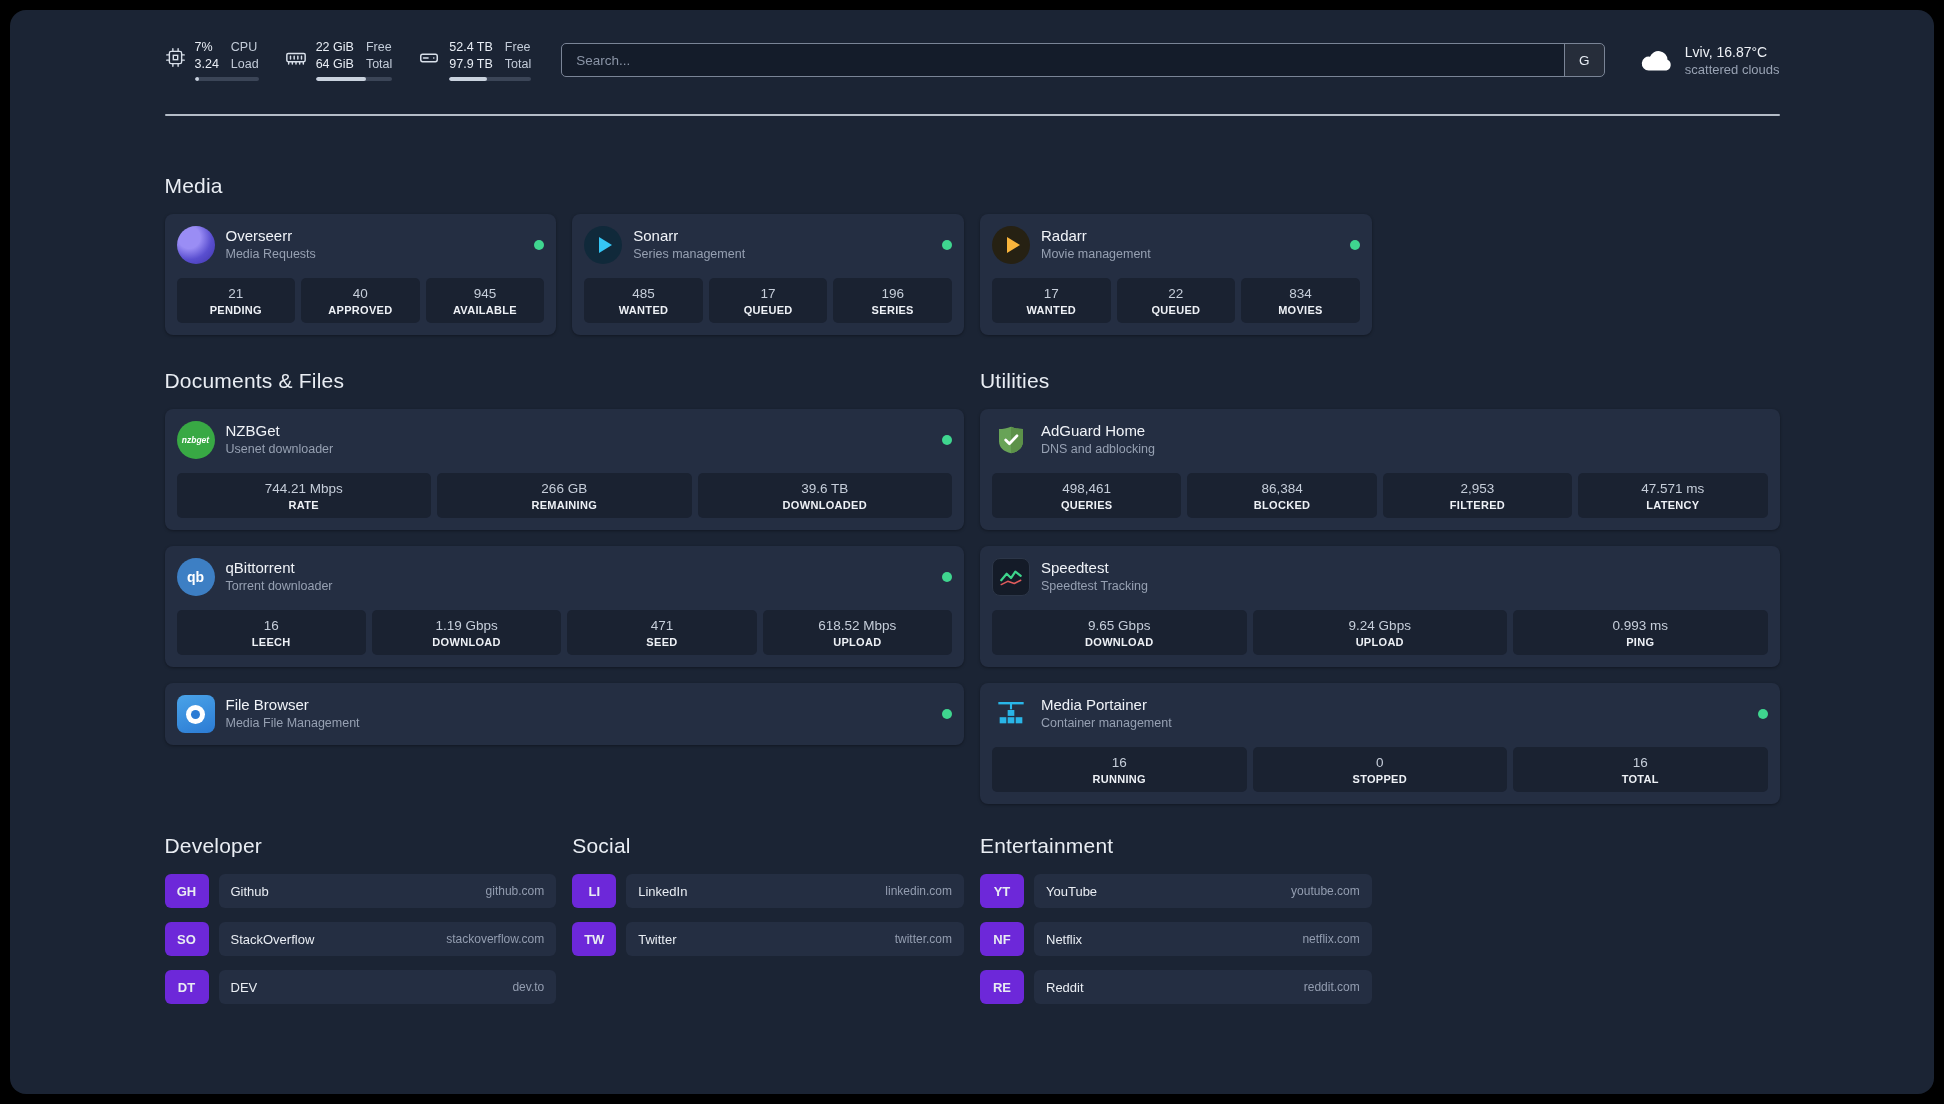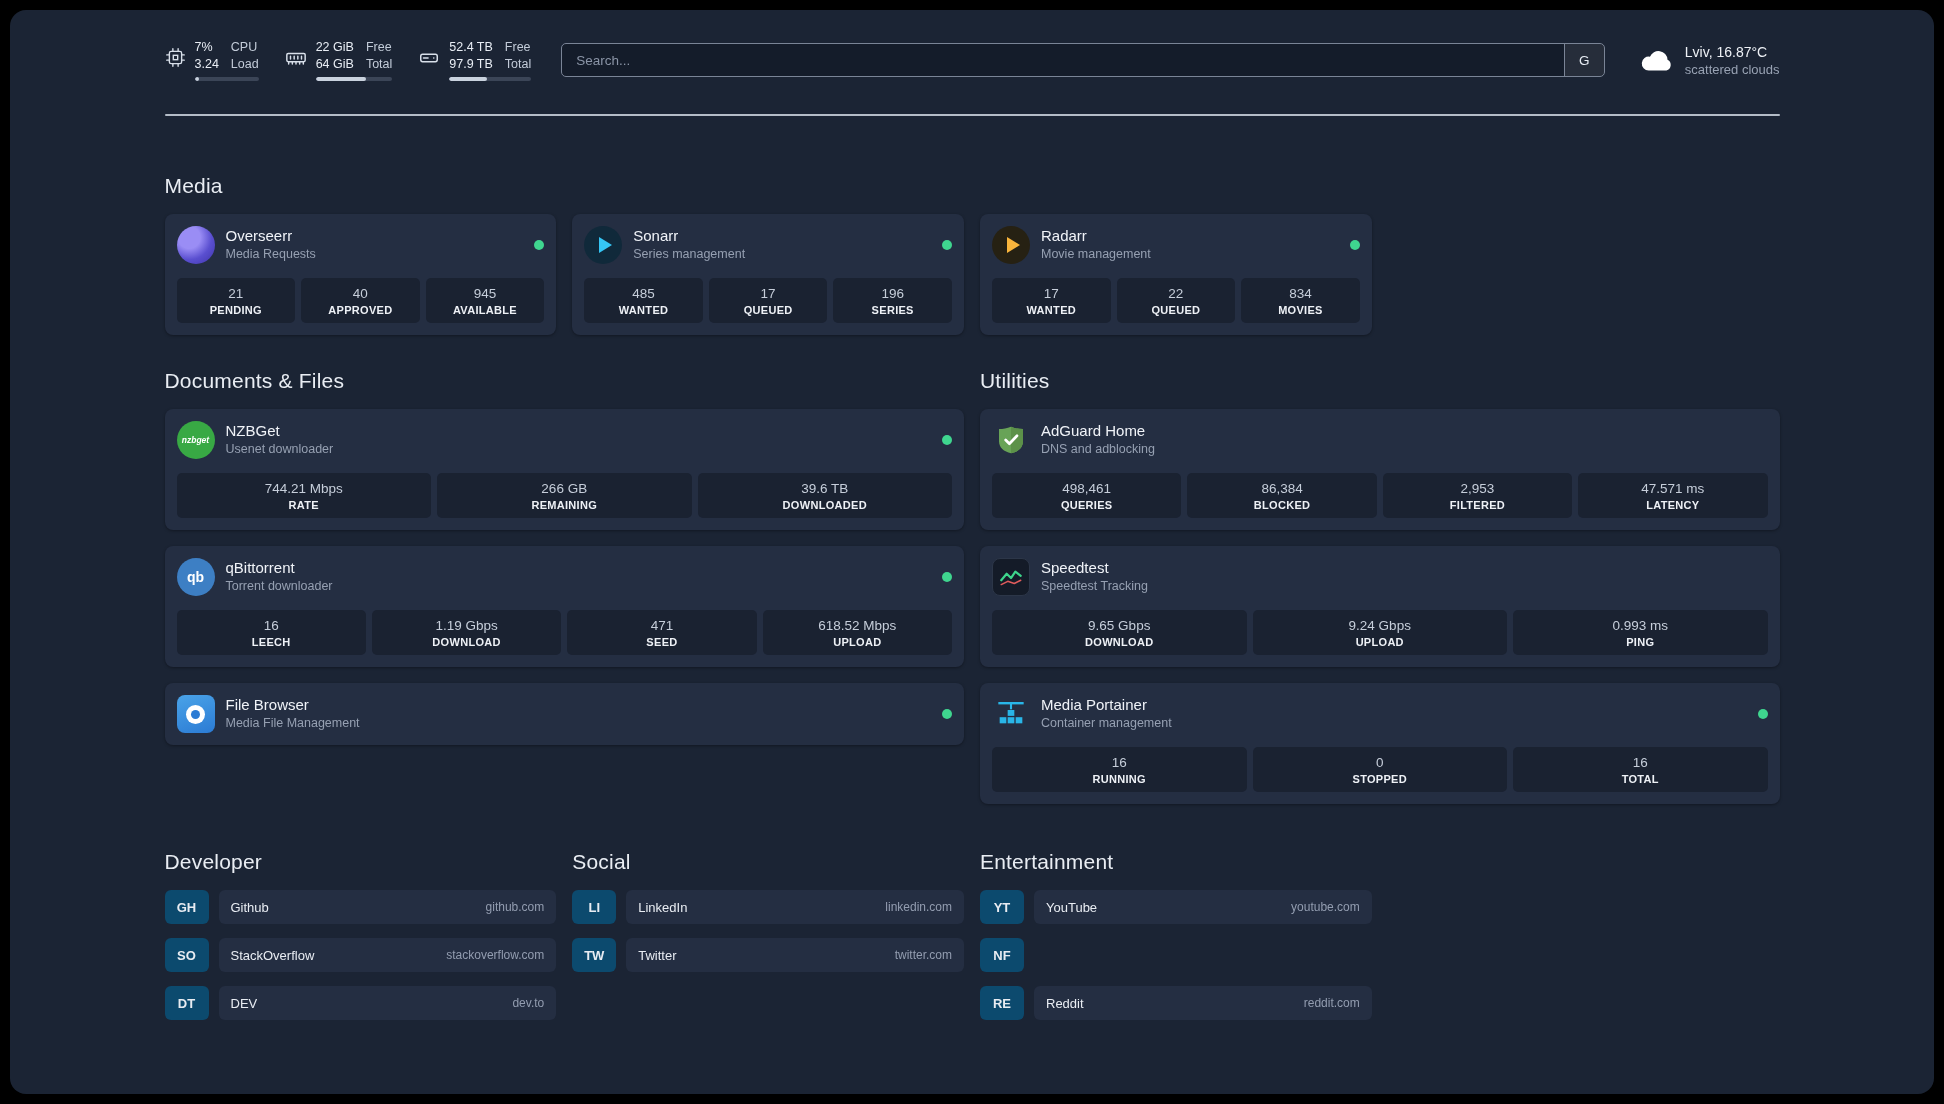--- a/index.html
+++ b/index.html
@@ -85,24 +85,24 @@
   .gear { margin-left:auto; color:#8a94a6; font-size:15px; cursor:pointer; line-height:1; }
   .gear::before { content:"⚙"; }
   .np-bar { position:relative; margin-top:8px; height:24px; border-radius:6px;
             background:rgba(0,0,0,.30); display:flex; align-items:center; overflow:hidden; }
   .np-fill { position:absolute; left:0; top:0; bottom:0; background:rgba(255,255,255,.13); border-radius:6px; }
   .pause { position:relative; margin-left:9px; width:10px; height:12px; cursor:pointer;
            background:linear-gradient(90deg,#e8ecf2 0 3px,transparent 3px 7px,#e8ecf2 7px 10px); }
   .np-time { position:relative; margin-left:auto; padding-right:10px; font-size:12.5px; color:#dfe5ee; }
 
   
-  .bookmarks { display:grid; grid-template-columns:repeat(4,1fr); gap:16px; margin-top:46px; }
+  .bookmarks { display:grid; grid-template-columns:repeat(4,1fr); gap:16px; margin-top:30px; }
   .bm-list { display:flex; flex-direction:column; gap:14px; margin-top:16px; }
   .bm-row { display:flex; align-items:center; gap:10px; cursor:pointer; }
-  .bm-abbr { width:44px; height:34px; background:#0c4a6e; border-radius:6px; display:flex;
+  .bm-abbr { width:44px; height:34px; background:#6d28d9; border-radius:6px; display:flex;
              align-items:center; justify-content:center; font-size:13px; font-weight:600; color:#e8ecf2; flex:0 0 auto; }
   .bm-bar { flex:1; height:34px; background:#242e42; border-radius:6px; display:flex;
             align-items:center; padding:12px 12px; }
   .bm-name { font-size:13px; color:#e9edf3; }
   .bm-url { margin-left:auto; font-size:12px; color:#939db0; }
 </style>
 </head>
 <body>
 
 <div class="stage">
@@ -524,20 +524,24 @@
       <div class="bm-list">
         <div class="bm-row">
           <span class="bm-abbr">YT</span>
           <span class="bm-bar">
             <span class="bm-name">YouTube</span>
             <span class="bm-url">youtube.com</span>
           </span>
         </div>
         <div class="bm-row">
           <span class="bm-abbr">NF</span>
+          <span class="bm-bar">
+            <span class="bm-name">Netflix</span>
+            <span class="bm-url">netflix.com</span>
+          </span>
         </div>
         <div class="bm-row">
           <span class="bm-abbr">RE</span>
           <span class="bm-bar">
             <span class="bm-name">Reddit</span>
             <span class="bm-url">reddit.com</span>
           </span>
         </div>
       </div>
     </div>

